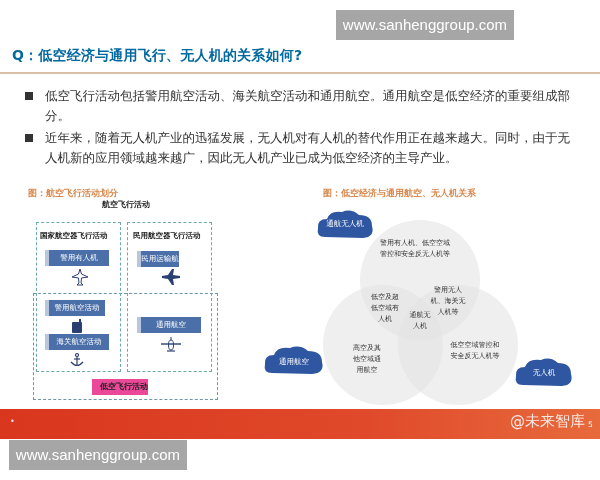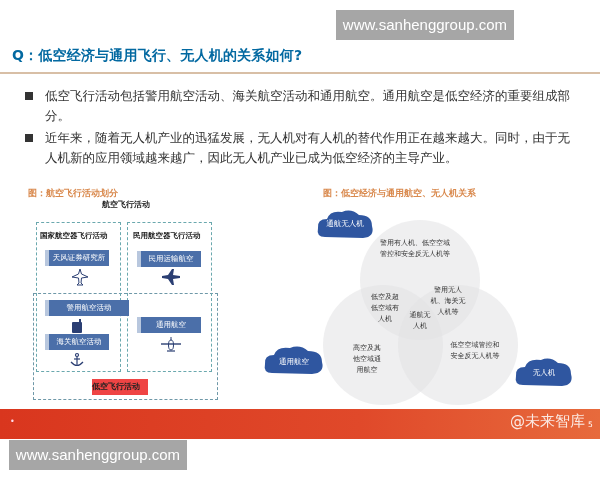--- a/index.html
+++ b/index.html
@@ -19,21 +19,21 @@
   .fig-cap { position: absolute; font-size: 9px; color: #d9894d; font-weight: bold; }
 
   
   .ld-title { position: absolute; left: 102px; top: 199px; font-size: 8px; font-weight: bold; color: #222; }
   .dash { position: absolute; border: 1.5px dashed #6e98a8; }
   .dash-teal { border-color: #6aa8ae; }
   .ld-sub { position: absolute; font-size: 7.5px; font-weight: bold; color: #222; }
   .bluebox { position: absolute; height: 16px; background: #4b6fa9; color: #fff; font-size: 7.5px; line-height: 16px; text-align: center; border-left: 4px solid #b8c7de; }
   .icon { position: absolute; color: #2b3f73; text-align: center; }
 
-  .low-label { position: absolute; left: 92px; top: 379px; width: 56px; height: 16px; background: #ef4444; color: #222; font-size: 8px; font-weight: bold; text-align: left; line-height: 16px; }
+  .low-label { position: absolute; left: 92px; top: 379px; width: 56px; height: 16px; background: #ec4899; color: #222; font-size: 8px; font-weight: bold; text-align: right; line-height: 16px; }
 
   
   .circle { position: absolute; border-radius: 50%; background: rgba(225,225,228,0.55); }
   .vtext { position: absolute; font-size: 7px; line-height: 11px; color: #333; text-align: center; }
   .cloud { position: absolute; }
   .cloud-text { position: absolute; color: #fff; font-size: 7.5px; text-align: center; width: 100%; }
 
   .footer { position: absolute; left: 0; top: 409px; width: 600px; height: 30px; background: linear-gradient(90deg, #d9361e 0%, #e0492a 60%, #e76a3c 100%); }
   .footer .dot { position: absolute; left: 10px; top: 8px; color: #fde; font-size: 8px; }
   .footer .src { position: absolute; left: 27px; top: 3px; width: 480px; color: #fff3c8; font-size: 7.5px; line-height: 11px; }
@@ -64,35 +64,35 @@
 
 <div class="dash" style="left:33px; top:293px; width:185px; height:107px;"></div>
 
 <div class="dash dash-teal" style="left:36px; top:222px; width:85px; height:150px;"></div>
 
 <div class="dash dash-teal" style="left:127px; top:222px; width:85px; height:150px;"></div>
 
 <div class="ld-sub" style="left:40px; top:231px;">国家航空器飞行活动</div>
 <div class="ld-sub" style="left:133px; top:231px;">民用航空器飞行活动</div>
 
-<div class="bluebox" style="left:45px; top:250px; width:64px;">天风证券研究所</div>
-<div class="bluebox" style="left:137px; top:251px; width:64px;">民用运输航空</div>
+<div class="bluebox" style="left:45px; top:250px; width:64px;">警用有人机</div>
+<div class="bluebox" style="left:137px; top:251px; width:42px;">民用运输航空</div>
 
 <div class="icon" style="left:70px; top:268px; width:20px; font-size:16px;">
   <svg width="20" height="18" viewBox="0 0 20 18">
       <path d="M10 1 L11.5 6 L18 9 L11.5 10 L11 15 L13 17 L7 17 L9 15 L8.5 10 L2 9 L8.5 6 Z" fill="none" stroke="#2b3f73" stroke-width="1"></path>
     </svg>
 </div>
 <div class="icon" style="left:160px; top:268px; width:20px;">
   <svg width="22" height="18" viewBox="0 0 22 18">
       <path d="M2 8 L8 7 L12 1 L14 1 L13 7 L20 8 L20 10 L13 11 L14 17 L12 17 L8 11 L2 10 Z" fill="#2b3f73"></path>
     </svg>
 </div>
 
-<div class="bluebox" style="left:45px; top:300px; width:84px;">警用航空活动</div>
+<div class="bluebox" style="left:45px; top:300px; width:60px;">警用航空活动</div>
 <div class="icon" style="left:70px; top:318px; width:14px;">
   <svg width="12" height="14" viewBox="0 0 12 14">
       <rect x="1" y="3" width="10" height="11" rx="1" fill="#2b3f73"></rect>
       <rect x="8" y="0" width="2" height="4" fill="#2b3f73"></rect>
     </svg>
 </div>
 <div class="bluebox" style="left:45px; top:334px; width:64px;">海关航空活动</div>
 <div class="icon" style="left:68px; top:352px; width:18px;">
   <svg width="16" height="16" viewBox="0 0 16 16">
       <circle cx="8" cy="3" r="1.5" fill="none" stroke="#2b3f73" stroke-width="1.2"></circle>

